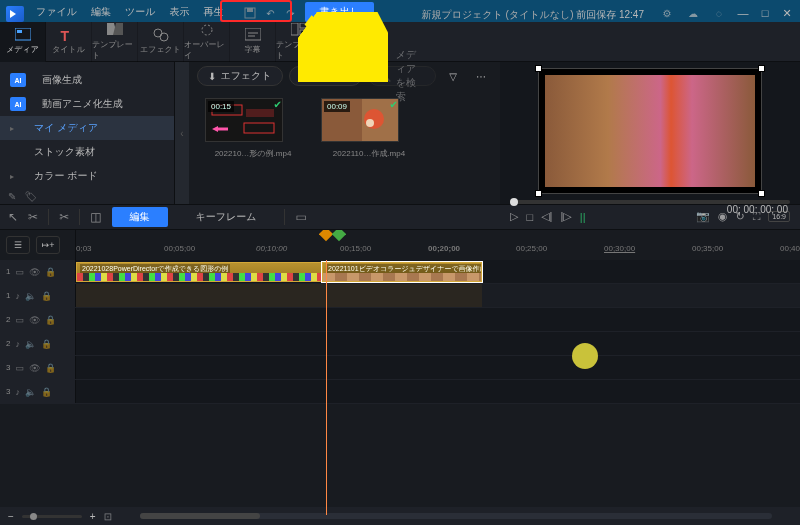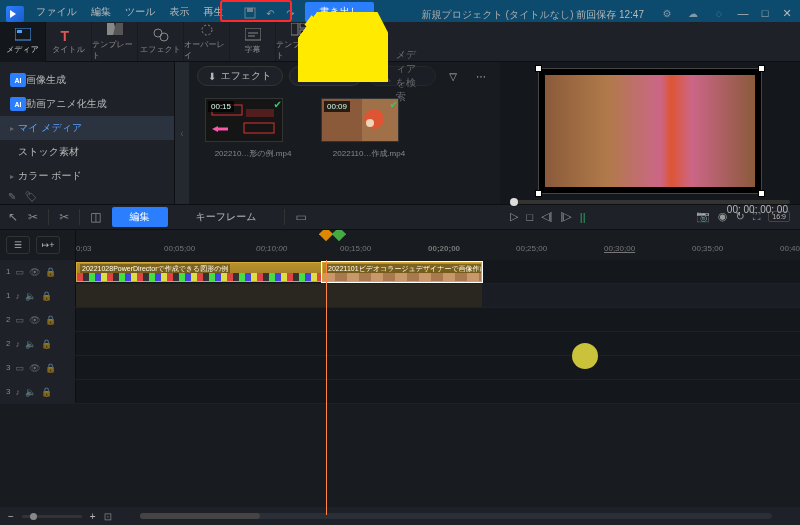--- a/index.html
+++ b/index.html
@@ -18,21 +18,21 @@
 
 .toolbar{height:40px;background:#1e2128;display:flex;align-items:center;border-bottom:1px solid #0d0f12}
 .toolbar .tab{width:46px;height:40px;display:flex;flex-direction:column;align-items:center;justify-content:center;gap:2px;cursor:pointer;border-right:1px solid rgba(0,0,0,.2)}
 .toolbar .tab.active{background:#13161b}
 .toolbar .tab .ic{width:16px;height:14px;display:block}
 .toolbar .tab .lb{font-size:8px;color:#8a8a8a}
 .toolbar .tab.active .lb{color:#c8c8c8}
 
 .mid{display:flex;height:142px}
 .sidebar{width:175px;background:#1e2128;border-right:1px solid #0d0f12;padding:6px 0}
-.sidebar .sb{height:24px;display:flex;align-items:center;padding:0 10px;gap:0;cursor:pointer}
+.sidebar .sb{height:24px;display:flex;align-items:center;padding:0 10px;gap:16px;cursor:pointer}
 .sidebar .sb .ai{width:16px;height:14px;background:#2b7fff;border-radius:2px;display:flex;align-items:center;justify-content:center;font-size:7px;color:#fff;font-weight:bold}
 .sidebar .sb.sel{background:#2b3340}
 .sidebar .sb.sel .txt{color:#5aa3ff}
 .sidebar .sb .arr{margin-right:4px;color:#666;font-size:8px}
 .sidebar .bottom{position:absolute;bottom:2px;left:8px;display:flex;gap:8px}
 .sidebar{position:relative}
 
 .browser{flex:1;background:#181b20;position:relative;display:flex}
 .browser .btns{height:28px;display:flex;align-items:center;gap:6px;padding:0 8px;width:100%;position:absolute;top:0}
 .browser .pill{height:20px;padding:0 10px;border:1px solid #333;border-radius:10px;display:flex;align-items:center;gap:4px;cursor:pointer;background:#1e2128}

